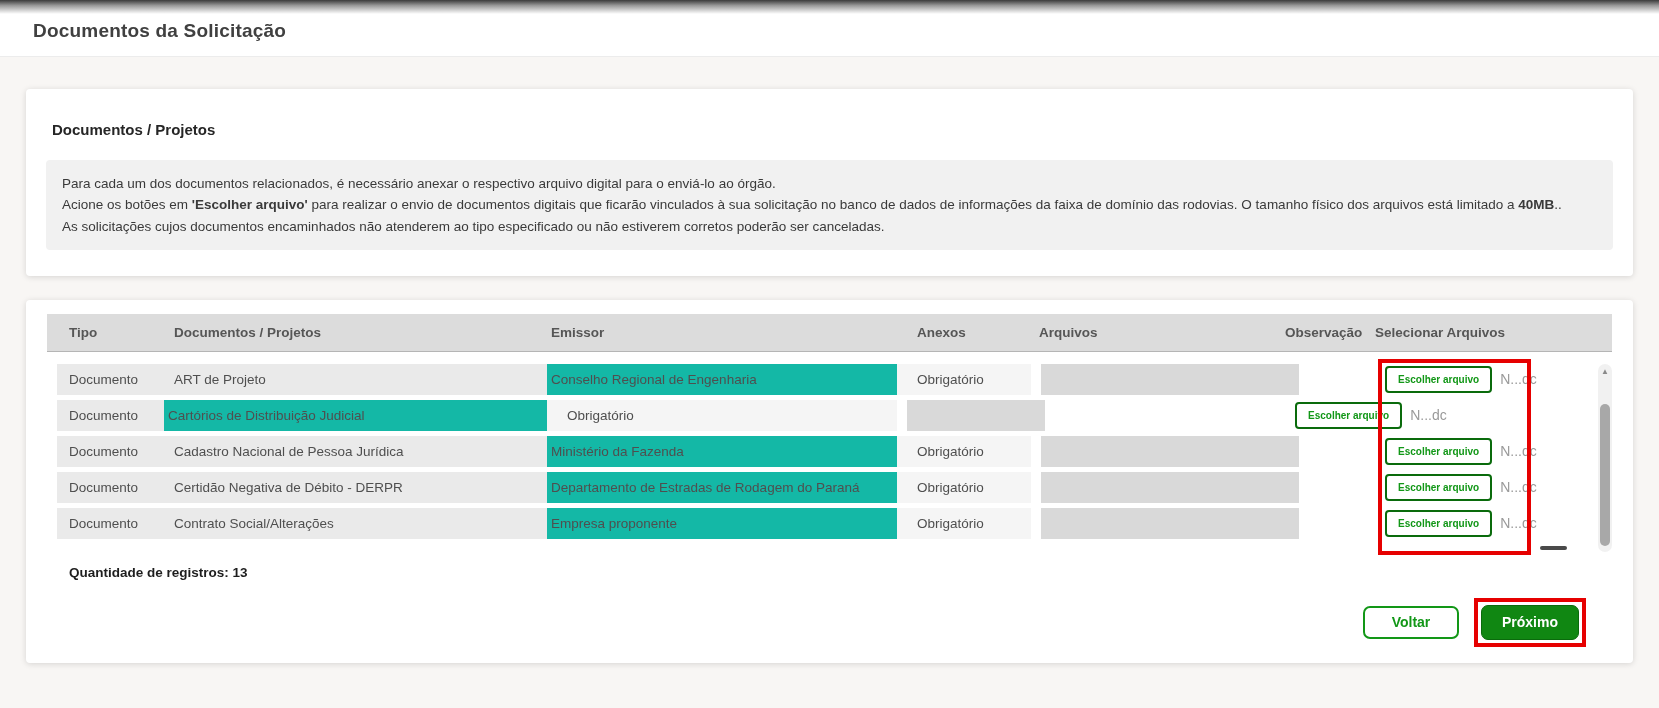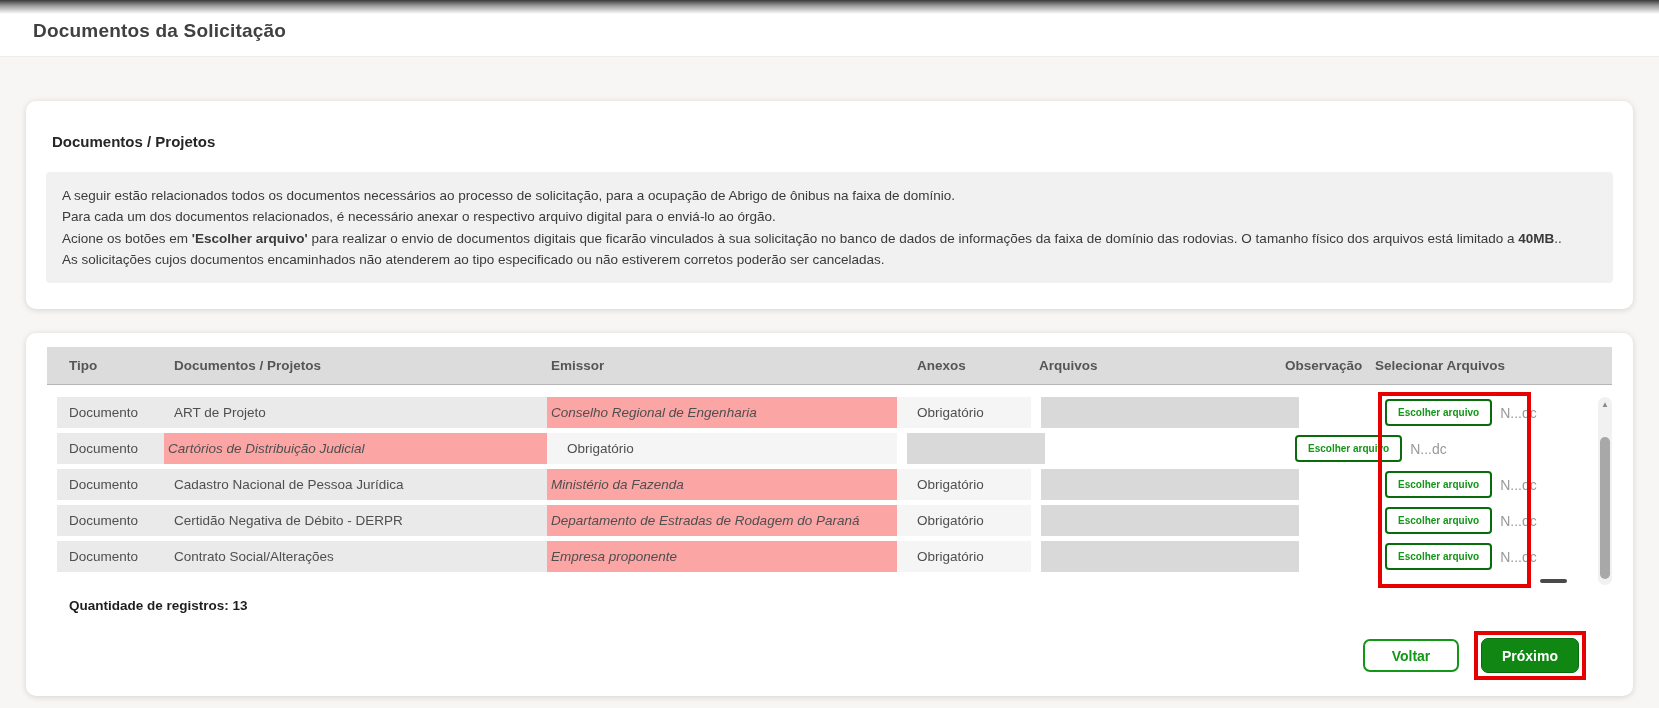--- a/index.html
+++ b/index.html
@@ -19,23 +19,23 @@
     background: #ffffff;
     padding: 20px 33px 14px 33px;
     border-bottom: 1px solid #ececec;
   }
   .page-header h1 {
     font-size: 19px; font-weight: 700; color: #404040; letter-spacing: .2px;
   }
   main { padding: 28px 0 0 0; }
   .card {
     background: #ffffff;
-    border-radius: 10px;
+    border-radius: 4px;
     box-shadow: 0 1px 6px rgba(0,0,0,.14);
-    margin: 16px 26px;
+    margin: 4px 26px;
   }
   .card-info { padding: 32px 20px 26px 20px; }
   .card-info h2 { font-size: 15px; font-weight: 700; color: #262626; margin-bottom: 22px; margin-left: 6px; }
   .info-box {
     background: #f1f1f1; border-radius: 4px;
     padding: 13px 16px; font-size: 13.5px; line-height: 1.58; color: #3a3a3a;
   }
   .inst-line .b { font-weight: 700; }
 
   .card-table { margin-top: 24px; padding: 14px 21px 16px 21px; position: relative; }
@@ -54,21 +54,21 @@
   .th.c4 { padding-left: 20px; }
   .th.c5 { padding-left: 8px; }
   .th.c6, .th.c7 { padding-left: 0; }
 
   .rows-wrap { position: relative; margin-top: 12px; width: 1565px; height: 188px; }
   .rows-list { width: 1550px; }
   .trow { height: 31px; margin-bottom: 5px; align-items: center; font-size: 13.5px; color: #4f4f4f; }
   .td { height: 100%; display: flex; align-items: center; white-space: nowrap; overflow: visible; }
   .td.c1 { padding-left: 22px; background: linear-gradient(to right, rgba(0,0,0,0) 10px, #eaeaea 10px); }
   .td.c2 { padding-left: 10px; background: #eaeaea; }
-  .td.c3 { padding-left: 4px;  background: #fca5a5; font-style: italic; }
+  .td.c3 { padding-left: 4px;  background: #14b8a6; }
   .td.c4 { padding-left: 20px; background: #f5f5f5; }
   .td.c5 { background: transparent; }
   .file-bar { height: 100%; flex: 1 1 auto; margin-left: 10px; margin-right: -14px; background: #d9d9d9; }
   .td.c7 { padding-left: 10px; gap: 8px; }
 
   .btn-choose {
     height: 27px; padding: 0 11px;
     background: #ffffff;
     border: 2px solid var(--dark-green, #0a6b0c);
     border-radius: 4px;
@@ -138,21 +138,20 @@
 
 <header class="page-header">
   <h1>Documentos da Solicitação</h1>
 </header>
 
 <main>
 
   <section class="card card-info">
     <h2>Documentos / Projetos</h2>
     <div class="info-box">
-        <div class="inst-line"><span>A seguir estão relacionados todos os documentos necessários ao processo de solicitação, para a ocupação de Abrigo de ônibus na faixa de domínio.</span></div>
         <div class="inst-line"><span>Para cada um dos documentos relacionados, é necessário anexar o respectivo arquivo digital para o enviá-lo ao órgão.</span></div>
         <div class="inst-line"><span>Acione os botões em </span><span class="b">'Escolher arquivo'</span><span> para realizar o envio de documentos digitais que ficarão vinculados à sua solicitação no banco de dados de informações da faixa de domínio das rodovias. O tamanho físico dos arquivos está limitado a </span><span class="b">40MB</span><span>..</span></div>
         <div class="inst-line"><span>As solicitações cujos documentos encaminhados não atenderem ao tipo especificado ou não estiverem corretos poderão ser canceladas.</span></div>
       </div>
   </section>
 
   <section class="card card-table">
 
     <div class="tbl-header tbl-grid">
       <div class="th c1">Tipo</div>

